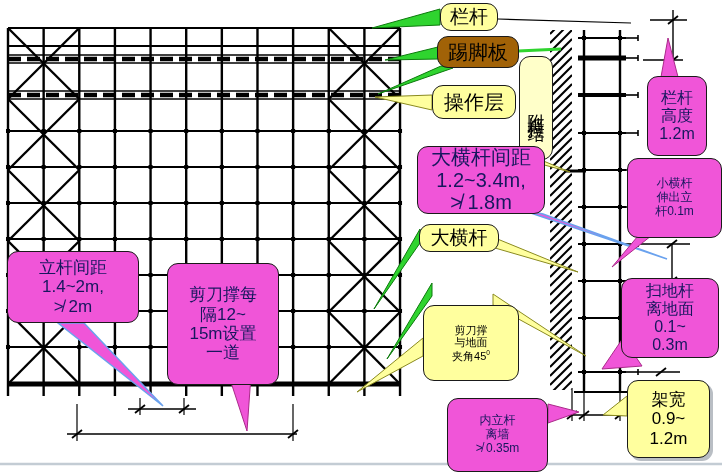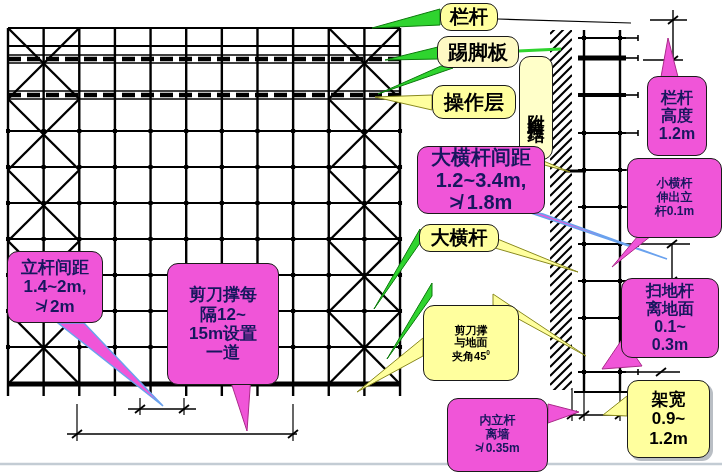--- a/index.html
+++ b/index.html
@@ -4,25 +4,25 @@
 <style>
   html,body{margin:0;padding:0;background:#fff;}
   #slide{
     position:relative;width:722px;height:475px;background:#ffffff;
     font-family:"Liberation Sans","DejaVu Sans",sans-serif;overflow:hidden;
   }
   #drawing{position:absolute;left:0;top:0;}
   .callout{
     position:absolute;box-sizing:border-box;border:1.8px solid #1a1a1a;
     border-radius:11px;display:flex;flex-direction:column;align-items:center;
-    justify-content:center;font-weight:bold;text-align:center;line-height:1.14;
+    justify-content:center;font-weight:normal;text-align:center;line-height:1.14;
     z-index:5;padding:1px 2px;
   }
   .yellow{background:#FFFF9E;color:#000;}
-  .green{background:#fef9c3;color:#000;}
+  .green{background:#a16207;color:#000;}
   .pink{background:#F055D8;color:#17175E;}
   .pale{background:#FFFFC9;color:#000;}
   .vert{
     writing-mode:vertical-rl;text-orientation:upright;letter-spacing:4px;
     line-height:1;justify-content:center;
   }
   .shadow{box-shadow:3px 3px 0 #b9bec4;}
   .callout sup{font-size:0.6em;vertical-align:super;}
 </style>
 </head>
@@ -384,21 +384,21 @@
     <div>离墙</div>
     <div>≯ 0.35m</div>
   </div>
 
   <div class="callout yellow shadow" style="left:627px;top:380px;width:83px;height:78px;font-size:17px">
     <div>架宽</div>
     <div>0.9~</div>
     <div>1.2m</div>
   </div>
 
-  <div class="callout pink" style="left:7px;top:251px;width:96px;height:72px;font-size:17px">
+  <div class="callout pink" style="left:7px;top:251px;width:132px;height:72px;font-size:17px">
     <div>立杆间距</div>
     <div>1.4~2m,</div>
     <div>≯ 2m</div>
   </div>
 
   <div class="callout pink" style="left:167px;top:263px;width:112px;height:122px;font-size:17px">
     <div>剪刀撑每</div>
     <div>隔12~</div>
     <div>15m设置</div>
     <div>一道</div>

